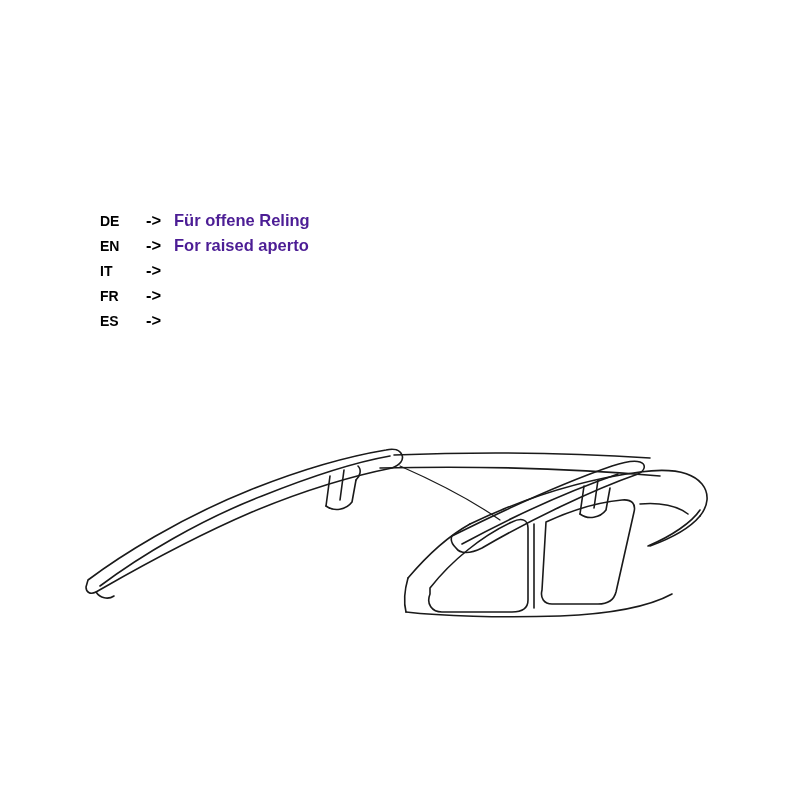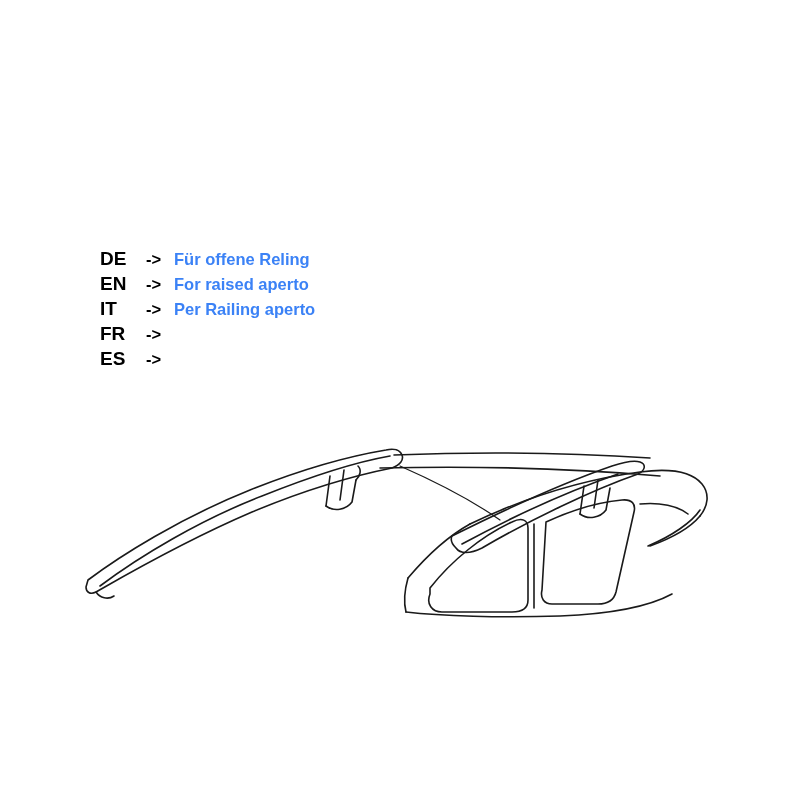--- a/index.html
+++ b/index.html
@@ -24,38 +24,37 @@
   .legend-row {
     display: flex;
     align-items: baseline;
     height: 25px;
     line-height: 25px;
     white-space: nowrap;
   }
   .legend-code {
     display: inline-block;
     width: 46px;
-    font-size: 19px;
+    font-size: 14px;
     font-weight: bold;
     color: #000000;
     text-align: left;
-    margin-top: 38px;
   }
   .legend-arrow {
     display: inline-block;
     width: 28px;
     font-size: 16.5px;
     font-weight: bold;
     color: #000000;
   }
   .legend-text {
     display: inline-block;
     font-size: 16.5px;
     font-weight: bold;
-    color: #3b82f6;
+    color: #4c1d95;
   }
   .drawing {
     position: absolute;
     left: 0;
     top: 380px;
     width: 800px;
     height: 300px;
   }
   .drawing svg {
     display: block;
@@ -76,21 +75,20 @@
 
     <div class="legend-row">
       <span class="legend-code">EN</span>
       <span class="legend-arrow">-&gt;</span>
       <span class="legend-text">For raised aperto</span>
     </div>
 
     <div class="legend-row">
       <span class="legend-code">IT</span>
       <span class="legend-arrow">-&gt;</span>
-      <span class="legend-text">Per Railing aperto</span>
     </div>
 
     <div class="legend-row">
       <span class="legend-code">FR</span>
       <span class="legend-arrow">-&gt;</span>
     </div>
 
     <div class="legend-row">
       <span class="legend-code">ES</span>
       <span class="legend-arrow">-&gt;</span>

